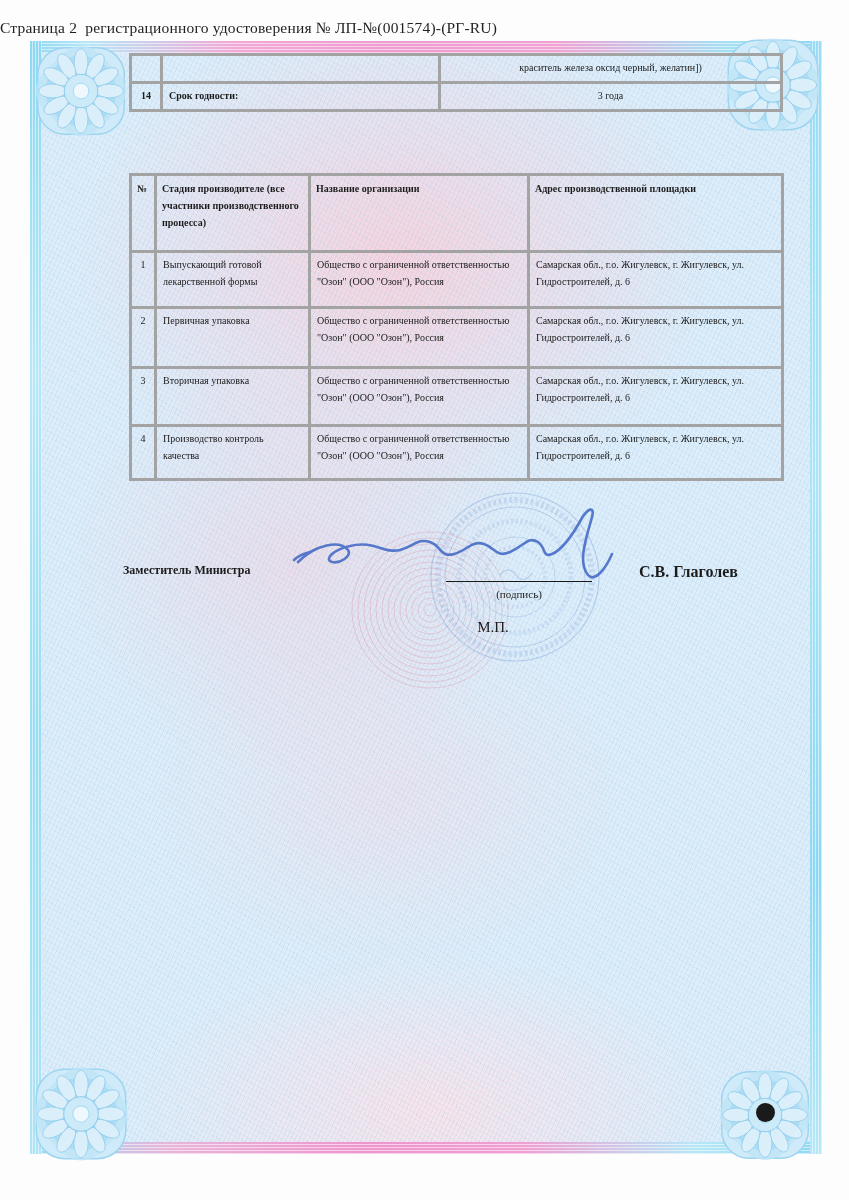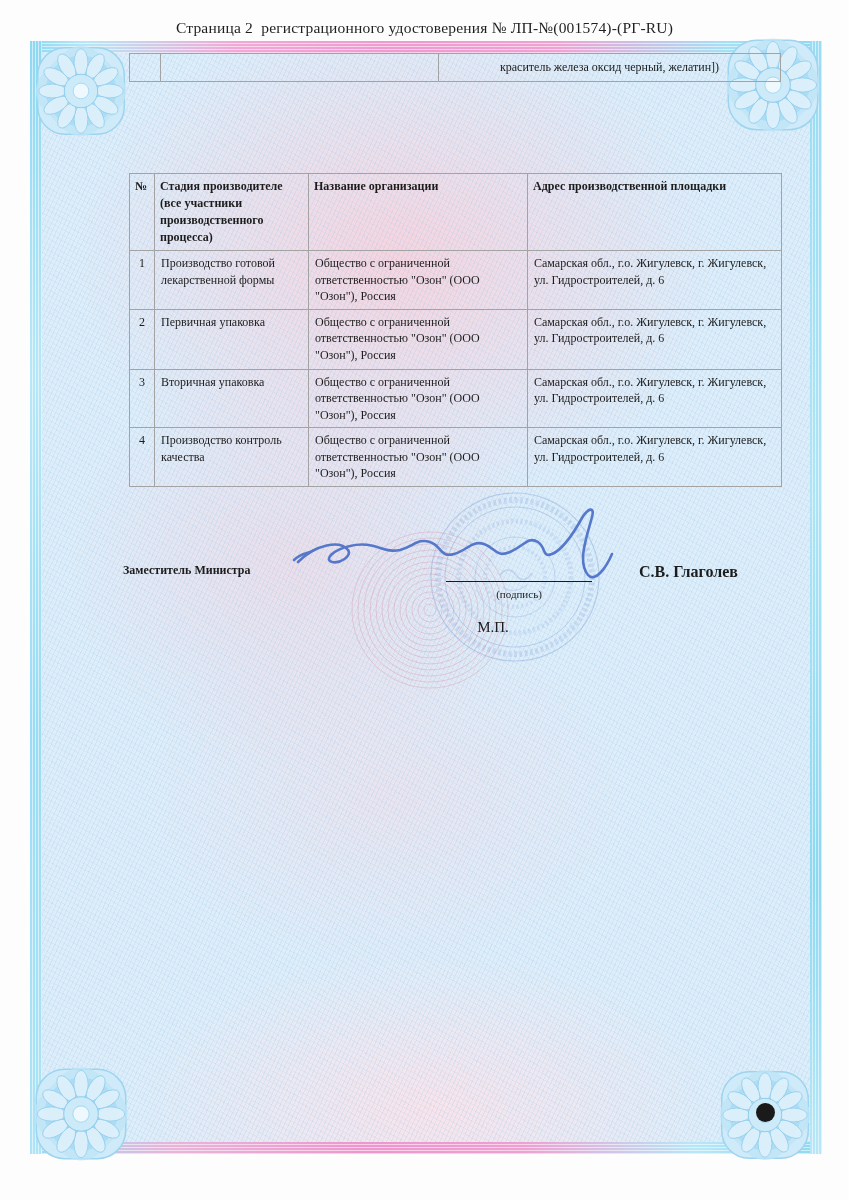--- a/index.html
+++ b/index.html
@@ -4,21 +4,21 @@
 <style>
   html,body{margin:0;padding:0;background:#ffffff;}
   .page{
     position:relative;width:849px;height:1200px;margin:0 auto;
     background:#fdfdfe;overflow:hidden;
     font-family:"Liberation Serif","DejaVu Serif",serif;
     color:#1c1c1c;
   }
   .header-line{
     position:absolute;top:19px;left:0;width:100%;
-    text-align:center;font-size:15.5px;color:#1f1f1f;
+    font-size:15.5px;color:#1f1f1f;
     white-space:pre;letter-spacing:.2px;
   }
   
   .frame{position:absolute;left:30px;top:41px;width:792px;height:1113px;}
   .edge{position:absolute;}
   .edge-top{left:0;top:0;width:100%;height:12px;
     background:linear-gradient(90deg,#8ed8f2 0%,#b7e7f7 7%,#f2a8d6 26%,#ee9bd0 46%,#f0a2d3 66%,#a5e0f5 88%,#8ed8f2 100%);}
   .edge-bottom{left:0;bottom:0;width:100%;height:12px;
     background:linear-gradient(90deg,#9adcf4 0%,#e9b4da 18%,#ee96ce 42%,#ef9fd2 62%,#b7e7f7 84%,#8ed8f2 100%);}
   .edge-top::after,.edge-bottom::after{content:"";position:absolute;inset:0;
@@ -42,21 +42,21 @@
   }
   
   .rosette{position:absolute;pointer-events:none;}
   .rosette-tl{left:22px;top:32px;width:118px;height:118px;}
   .rosette-tr{left:712px;top:24px;width:122px;height:122px;}
   .rosette-bl{left:20px;top:1053px;width:122px;height:122px;}
   .rosette-br{left:706px;top:1056px;width:118px;height:118px;}
   .punch-dot{position:absolute;left:756px;top:1103px;width:19px;height:19px;border-radius:50%;background:#1a1a1a;}
   
   table{border-collapse:collapse;table-layout:fixed;background:transparent;}
-  td,th{border:1px solid #a3a3a3;vertical-align:top;font-size:12px;line-height:16.5px;
+  td,th{border:3px solid #a3a3a3;vertical-align:top;font-size:10px;line-height:16.5px;
         padding:4px 6px;overflow:hidden;}
   .t-top{position:absolute;left:129px;top:53px;width:651px;}
   .t-top .cell-center{text-align:center;vertical-align:middle;}
   .t-top .num{text-align:center;font-weight:bold;vertical-align:middle;}
   .t-top .lbl{font-weight:bold;vertical-align:middle;}
   .t-main{position:absolute;left:129px;top:173px;width:652px;}
   .t-main th{font-weight:bold;text-align:left;line-height:17px;padding:4px 5px;}
   .t-main .rownum{text-align:center;padding:4px 2px;}
   
   .info-heading{
@@ -132,41 +132,46 @@
         <col style="width:31px">
         <col style="width:278px">
         <col style="width:342px">
       </colgroup>
     <tbody>
         <tr style="height:28px">
       <td></td>
       <td></td>
       <td class="cell-center">краситель железа оксид черный, желатин])</td>
     </tr>
+    <tr style="height:27px">
+      <td class="num">14</td>
+      <td class="lbl">Срок годности:</td>
+      <td class="cell-center">3 года</td>
+    </tr>
   </tbody>
     </table>
 
 
   <table class="t-main">
     <colgroup>
         <col style="width:25px">
         <col style="width:154px">
         <col style="width:219px">
         <col style="width:254px">
       </colgroup>
     <tbody>
         <tr style="height:77px">
       <th>№</th>
       <th>Стадия производителе (все участники производственного процесса)</th>
       <th>Название организации</th>
       <th>Адрес производственной площадки</th>
     </tr>
     <tr style="height:56px">
       <td class="rownum">1</td>
-      <td>Производство готовой лекарственной формы</td>
+      <td>Выпускающий готовой лекарственной формы</td>
       <td>Общество с ограниченной ответственностью "Озон" (ООО "Озон"), Россия</td>
       <td>Самарская обл., г.о. Жигулевск, г. Жигулевск, ул. Гидростроителей, д. 6</td>
     </tr>
     <tr style="height:60px">
       <td class="rownum">2</td>
       <td>Первичная упаковка</td>
       <td>Общество с ограниченной ответственностью "Озон" (ООО "Озон"), Россия</td>
       <td>Самарская обл., г.о. Жигулевск, г. Жигулевск, ул. Гидростроителей, д. 6</td>
     </tr>
     <tr style="height:58px">

